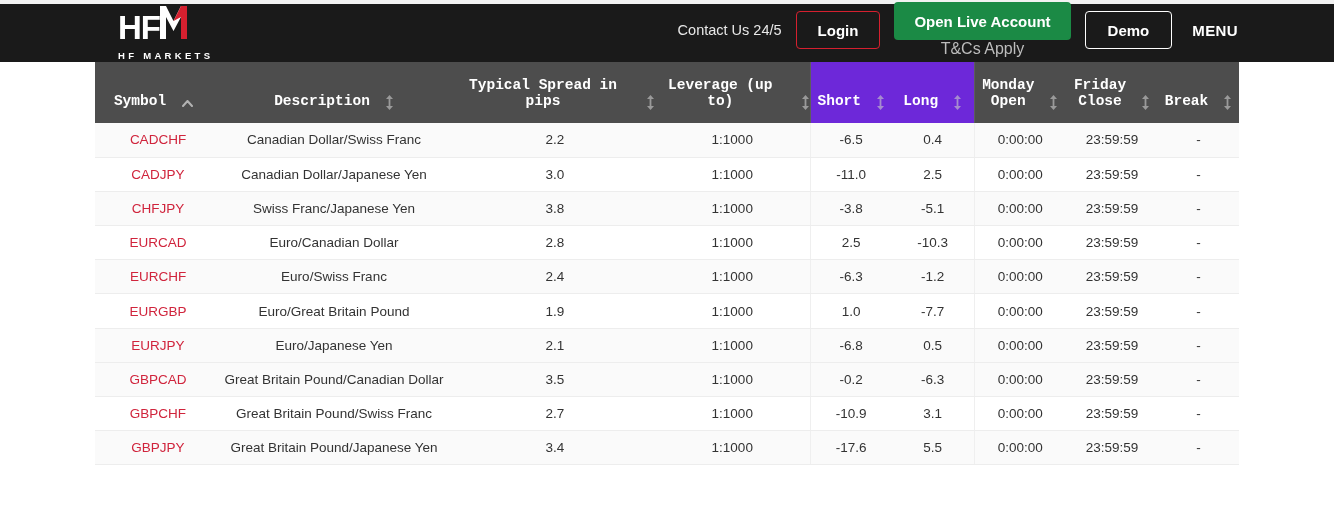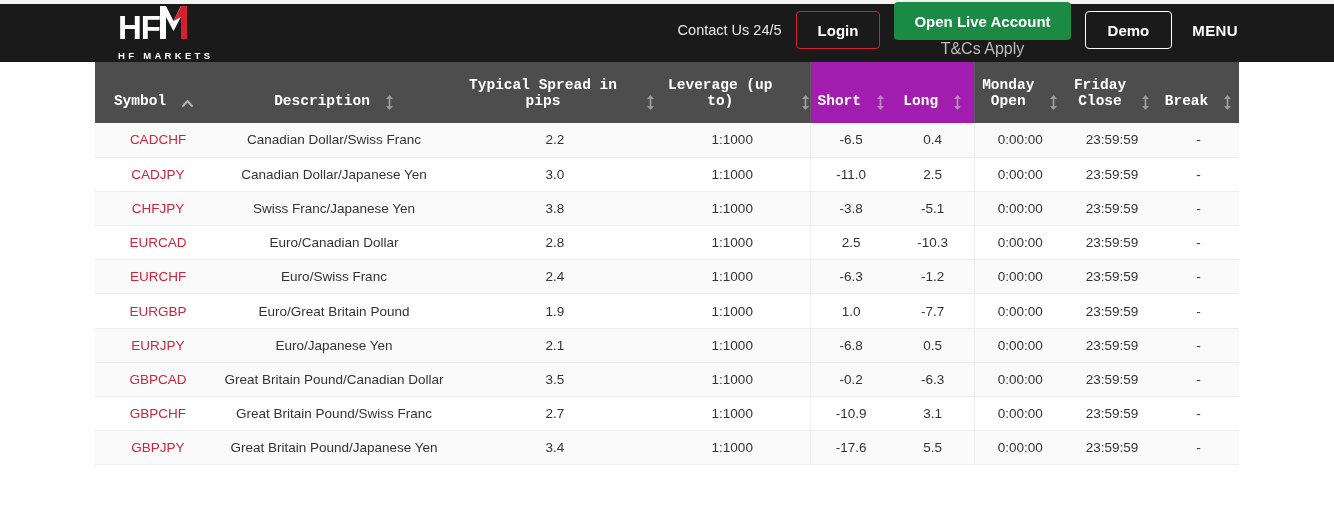--- a/index.html
+++ b/index.html
@@ -125,21 +125,21 @@
     background: #4d4d4d;
     color: #ffffff;
     font-size: 14.5px;
     font-weight: bold;
     height: 61px;
     vertical-align: bottom;
     padding-bottom: 13px;
     text-align: center;
     position: relative;
   }
-  thead th.grouped { background: #a21caf; }
+  thead th.grouped { background: #6d28d9; }
   thead th.grp-start { border-left: 1px solid #5d5d5d; }
   thead th.grp-end { border-right: 1px solid #5d5d5d; }
 
   .th-inner {
     display: flex;
     align-items: flex-end;
     justify-content: center;
     gap: 15px;
     font-family: Liberation Mono, monospace;
   }

